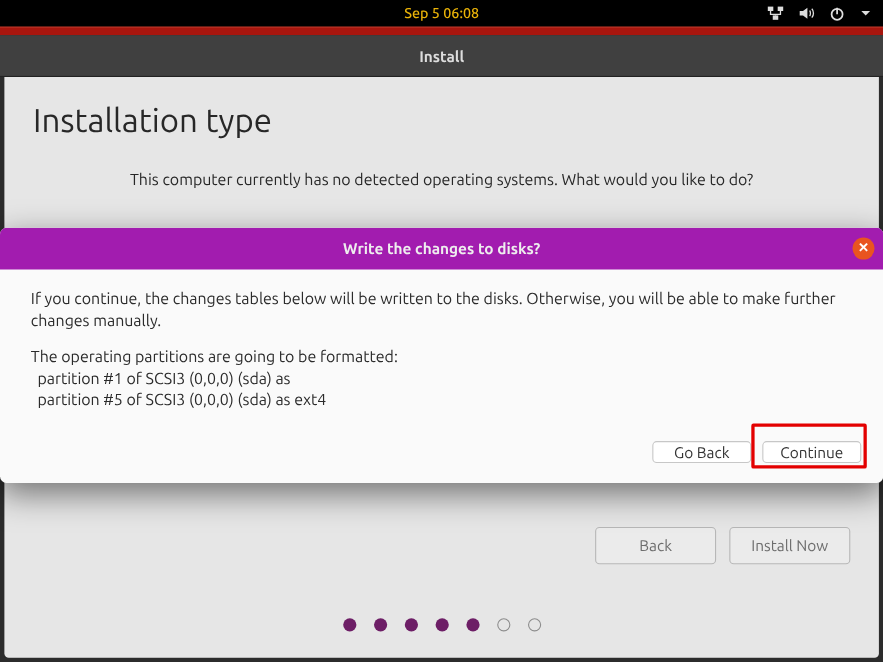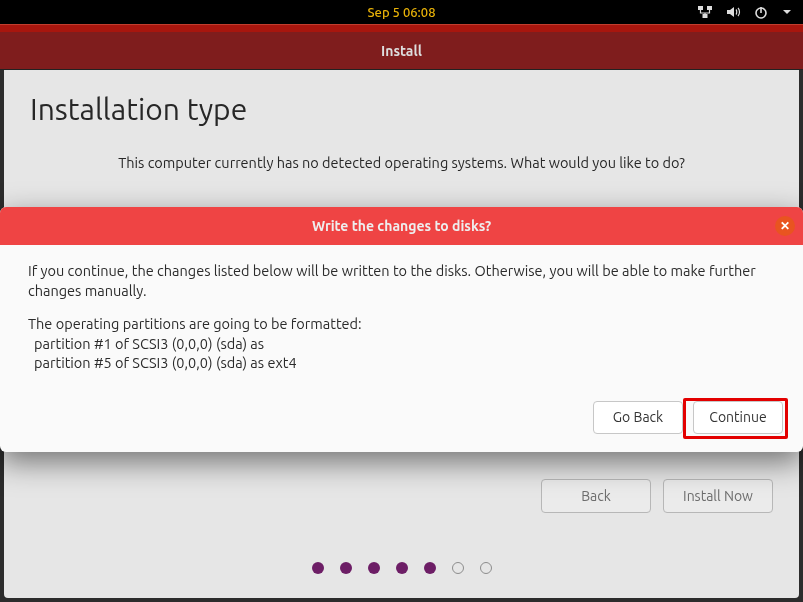--- a/index.html
+++ b/index.html
@@ -34,21 +34,21 @@
     padding-right: 10px;
   }
   .topbar-right svg { display: block; }
   .redband {
     height: 8px;
     background: #a8160e;
     border-top: 1px solid #c13e2e;
   }
   .install-titlebar {
     height: 38px;
-    background: #7f1d1d;
+    background: #404040;
     color: #ddd;
     display: flex;
     align-items: center;
     justify-content: center;
     font-size: 14px;
     font-weight: 600;
     border-bottom: 1px solid #222;
   }
   .page {
     background: #fafafa;
@@ -106,21 +106,21 @@
     top: 207px;
     width: 803px;
     background: #fafafa;
     border-radius: 6px;
     box-shadow: 0 10px 30px rgba(0,0,0,0.5);
     overflow: hidden;
     color: #333;
   }
   .dialog-titlebar {
     height: 38px;
-    background: #ef4444;
+    background: #a21caf;
     color: #eee;
     display: flex;
     align-items: center;
     justify-content: center;
     font-size: 14px;
     font-weight: 600;
     position: relative;
   }
   .dialog-close {
     position: absolute;
@@ -147,21 +147,21 @@
   .dialog-body p { margin-bottom: 14px; }
   .dialog-body .indent { padding-left: 6px; }
   .dialog-footer {
     display: flex;
     justify-content: flex-end;
     gap: 10px;
     padding: 14px 20px 18px;
   }
   .dlg-btn {
     min-width: 90px;
-    height: 33px;
+    height: 20px;
     background: #fff;
     border: 1px solid #c7c7c7;
     border-radius: 4px;
     font-size: 14px;
     color: #333;
     display: flex;
     align-items: center;
     justify-content: center;
     cursor: pointer;
   }
@@ -244,21 +244,21 @@
 <div class="overlay-dim"></div>
 
 <div class="dialog">
   <div class="dialog-titlebar">
     <span>Write the changes to disks?</span>
     <div class="dialog-close">
       <span>✕</span>
     </div>
   </div>
   <div class="dialog-body">
-    <p>If you continue, the changes listed below will be written to the disks. Otherwise, you will be able to make further changes manually.</p>
+    <p>If you continue, the changes tables below will be written to the disks. Otherwise, you will be able to make further changes manually.</p>
     <p>
       <span>The operating partitions are going to be formatted:</span><br>
       <span class="indent">partition #1 of SCSI3 (0,0,0) (sda) as</span><br>
       <span class="indent">partition #5 of SCSI3 (0,0,0) (sda) as ext4</span>
     </p>
   </div>
   <div class="dialog-footer">
     <div class="dlg-btn">
       <span>Go Back</span>
     </div>

